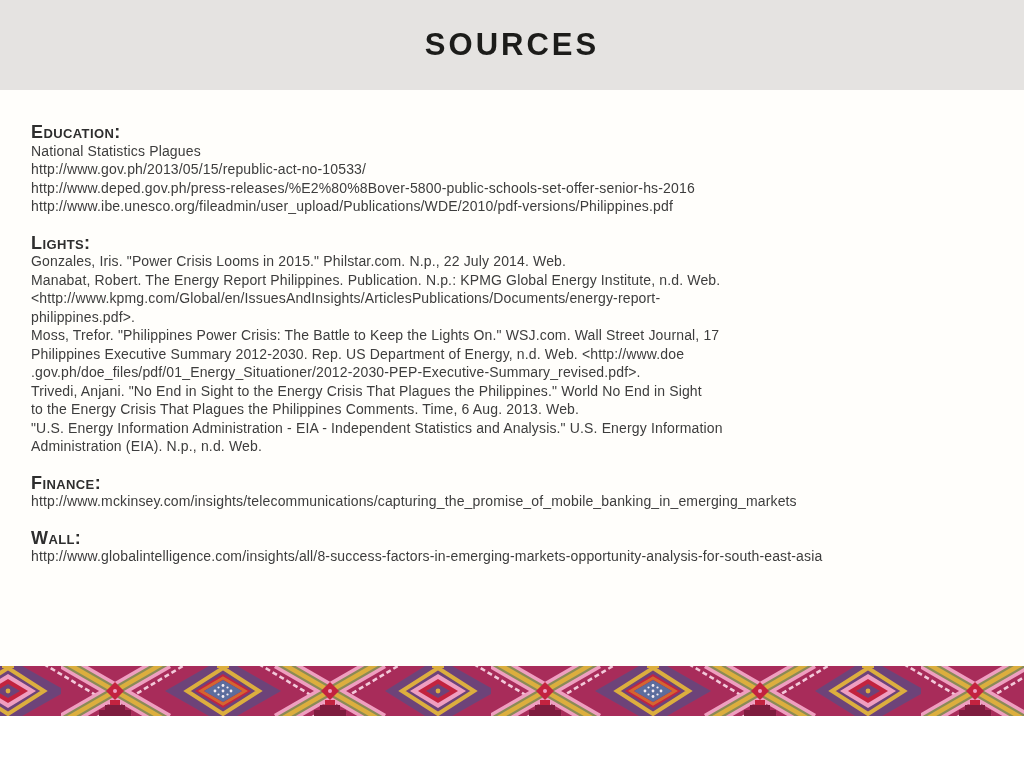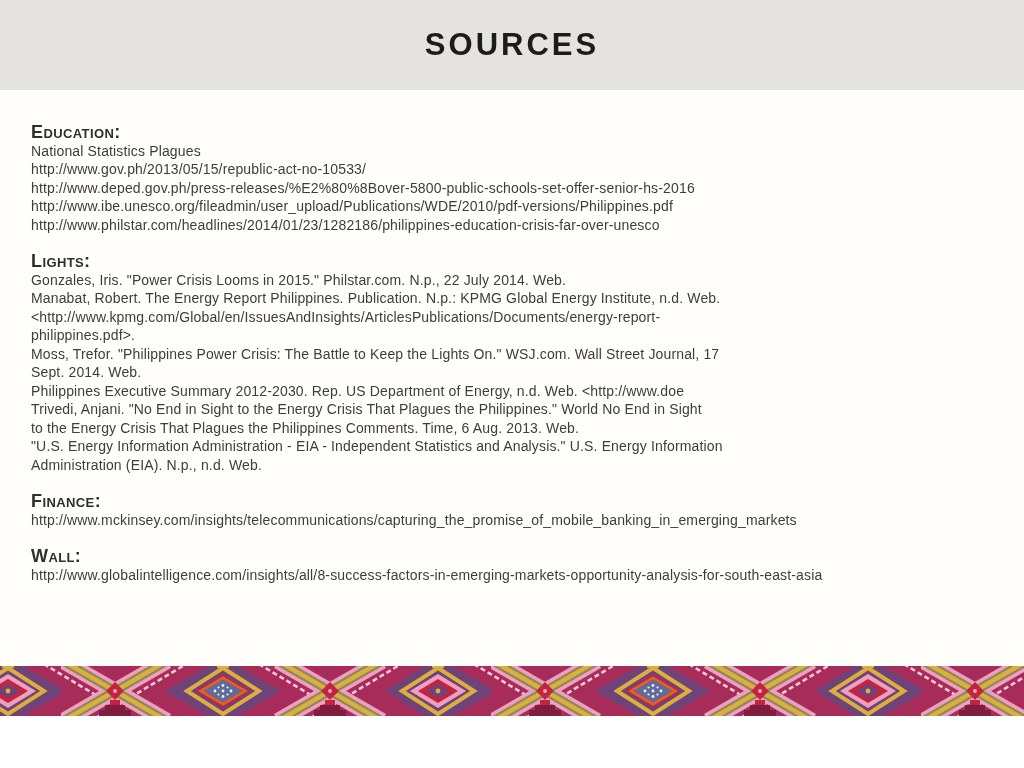--- a/index.html
+++ b/index.html
@@ -78,31 +78,30 @@
   </div>
 
   <div class="content">
 
   <div class="section">
         <div class="section-heading">Education:</div>
         <div class="source-line">National Statistics Plagues</div>
         <div class="source-line">http://www.gov.ph/2013/05/15/republic-act-no-10533/</div>
         <div class="source-line">http://www.deped.gov.ph/press-releases/%E2%80%8Bover-5800-public-schools-set-offer-senior-hs-2016</div>
         <div class="source-line">http://www.ibe.unesco.org/fileadmin/user_upload/Publications/WDE/2010/pdf-versions/Philippines.pdf</div>
-        <div class="source-line">http://www.philstar.com/headlines/2014/01/23/1282186/philippines-education-crisis-far-over-unesco</div>
       </div>
       <div class="section">
         <div class="section-heading">Lights:</div>
         <div class="source-line">Gonzales, Iris. "Power Crisis Looms in 2015." Philstar.com. N.p., 22 July 2014. Web.</div>
         <div class="source-line">Manabat, Robert. The Energy Report Philippines. Publication. N.p.: KPMG Global Energy Institute, n.d. Web.</div>
         <div class="source-line">&lt;http://www.kpmg.com/Global/en/IssuesAndInsights/ArticlesPublications/Documents/energy-report-</div>
         <div class="source-line">philippines.pdf&gt;.</div>
         <div class="source-line">Moss, Trefor. "Philippines Power Crisis: The Battle to Keep the Lights On." WSJ.com. Wall Street Journal, 17</div>
-        <div class="source-line">Sept. 2014. Web.</div>
         <div class="source-line">Philippines Executive Summary 2012-2030. Rep. US Department of Energy, n.d. Web. &lt;http://www.doe</div>
+        <div class="source-line">.gov.ph/doe_files/pdf/01_Energy_Situationer/2012-2030-PEP-Executive-Summary_revised.pdf&gt;.</div>
         <div class="source-line">Trivedi, Anjani. "No End in Sight to the Energy Crisis That Plagues the Philippines." World No End in Sight</div>
         <div class="source-line">to the Energy Crisis That Plagues the Philippines Comments. Time, 6 Aug. 2013. Web.</div>
         <div class="source-line">"U.S. Energy Information Administration - EIA - Independent Statistics and Analysis." U.S. Energy Information</div>
         <div class="source-line">Administration (EIA). N.p., n.d. Web.</div>
       </div>
       <div class="section">
         <div class="section-heading">Finance:</div>
         <div class="source-line">http://www.mckinsey.com/insights/telecommunications/capturing_the_promise_of_mobile_banking_in_emerging_markets</div>
       </div>
       <div class="section">

